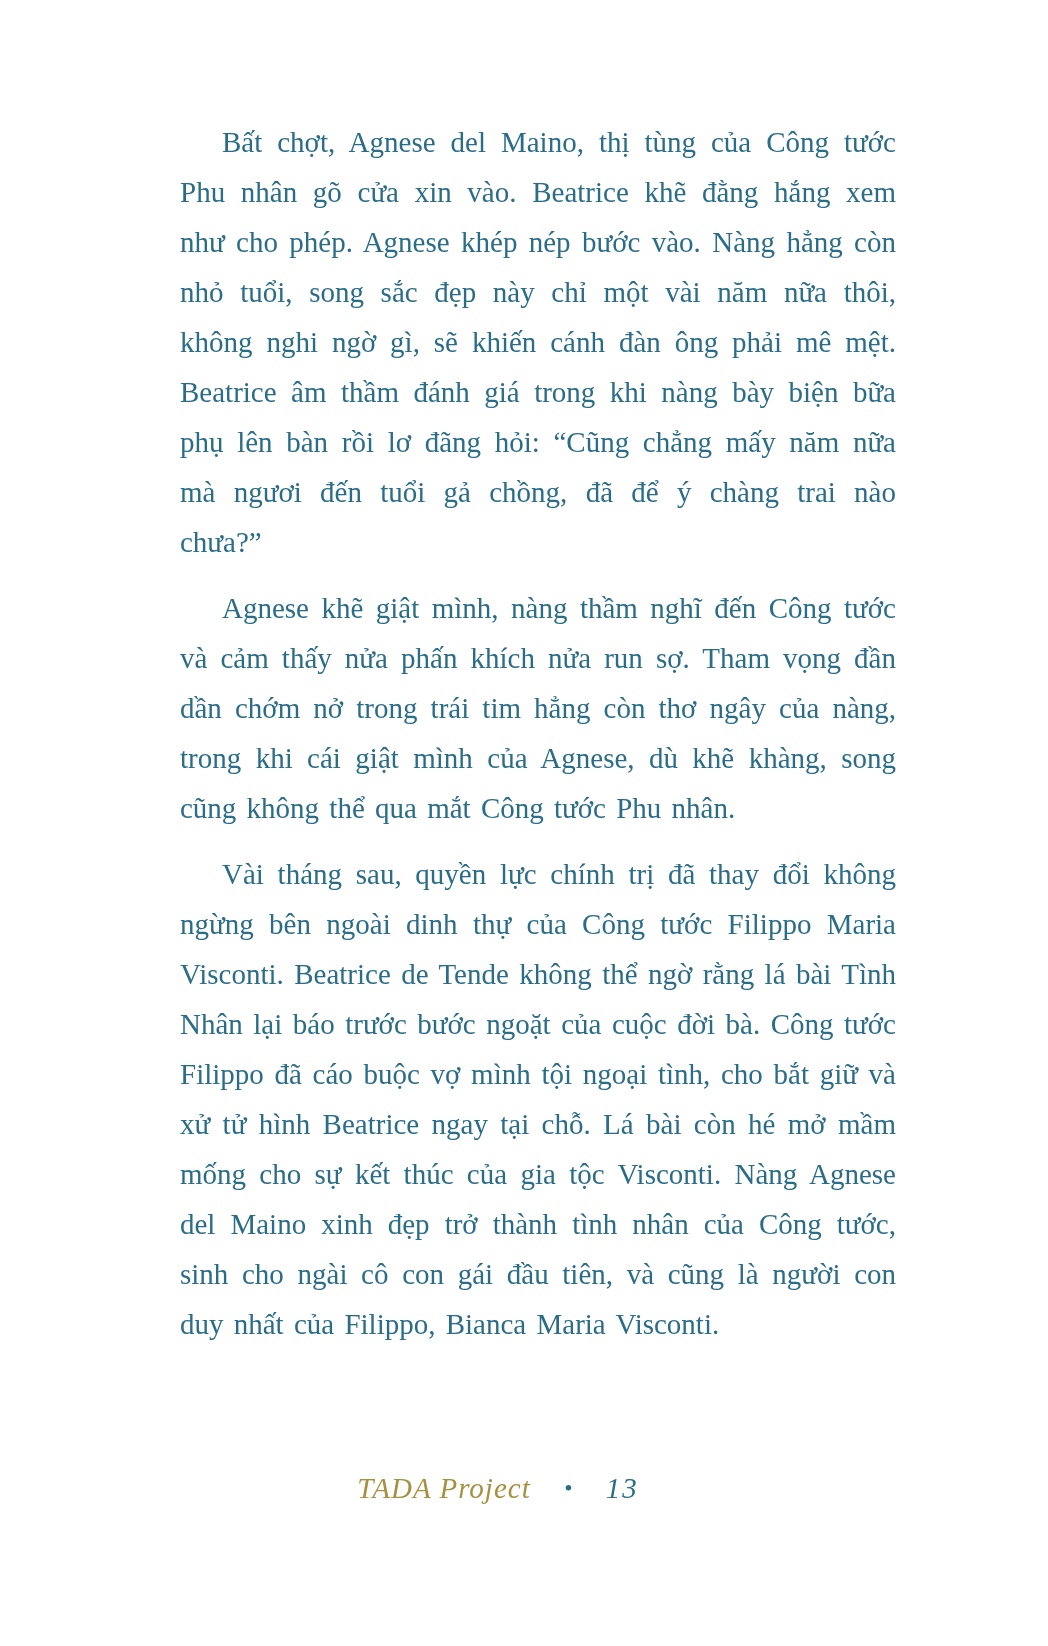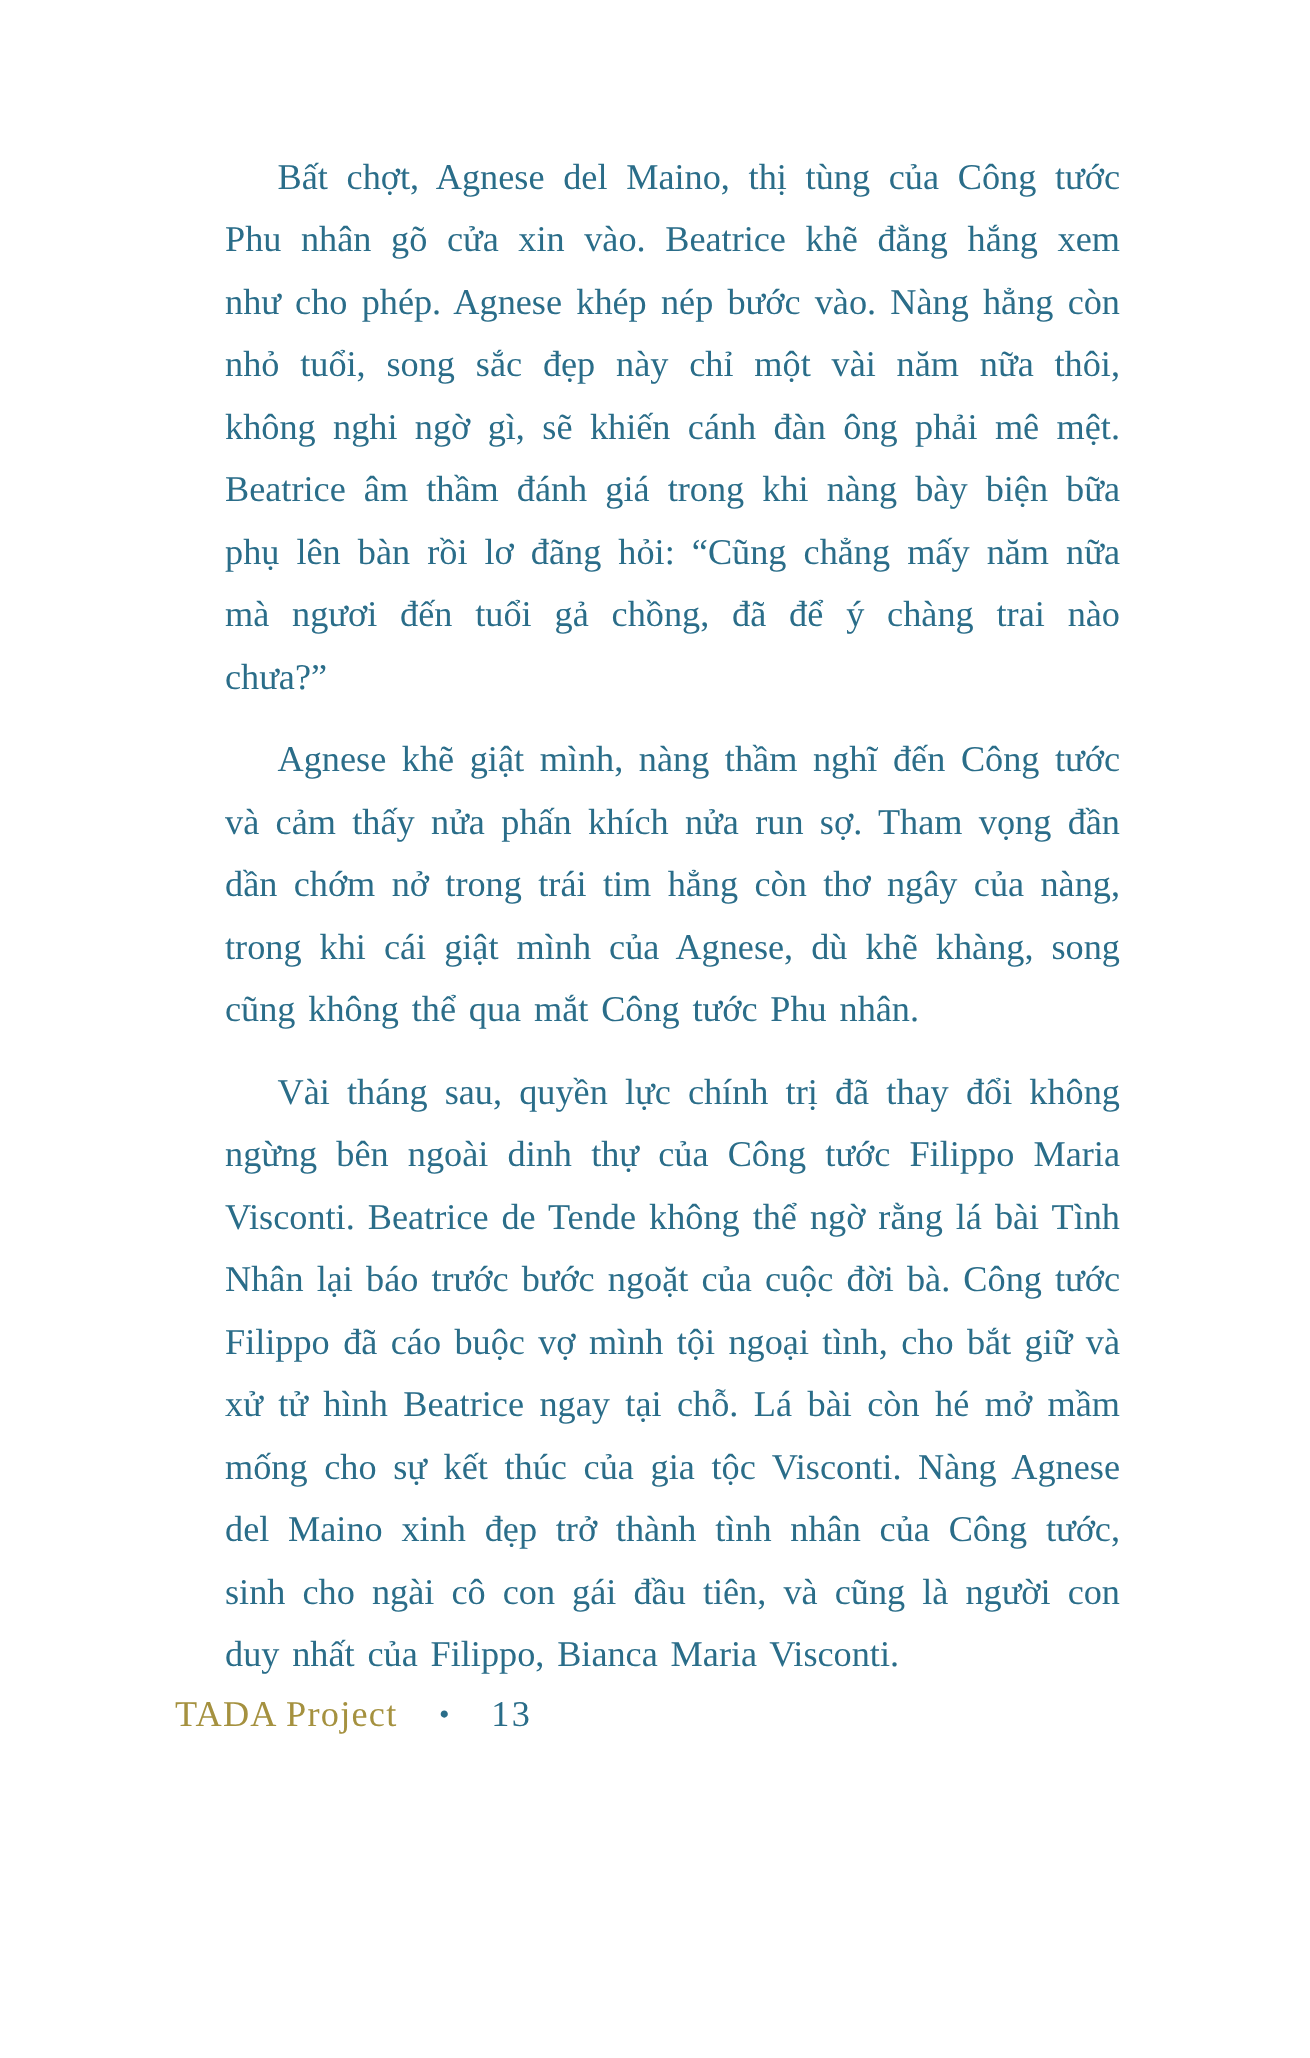--- a/index.html
+++ b/index.html
@@ -26,26 +26,28 @@
     margin: 0 0 16px 0;
     color: #2a6d89;
     font-size: 29px;
     line-height: 50px;
     text-align: justify;
     text-indent: 42px;
     word-spacing: 3px;
   }
   .footer {
     position: absolute;
-    top: 1352px;
+    top: 1468px;
     left: 140px;
     width: 716px;
+    text-align: center;
     font-size: 29px;
     line-height: 40px;
     white-space: nowrap;
+    font-style: italic;
   }
   .footer .brand {
     color: #a5913f;
     letter-spacing: 1px;
   }
   .footer .sep {
     color: #2a6d89;
     margin: 0 26px;
     font-size: 24px;
     vertical-align: 2px;

